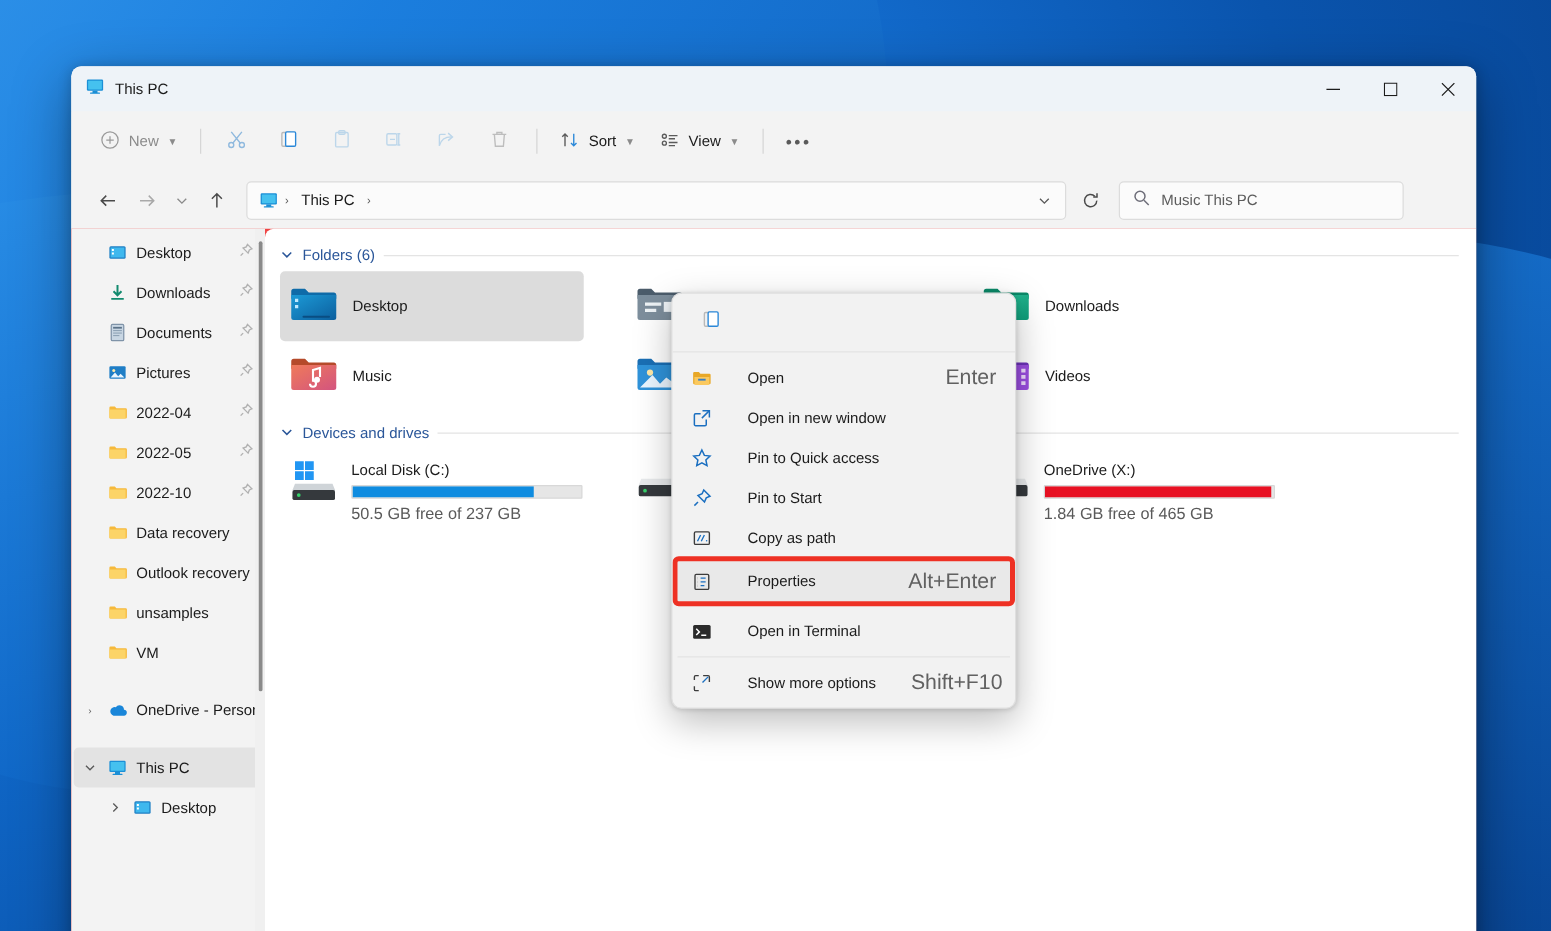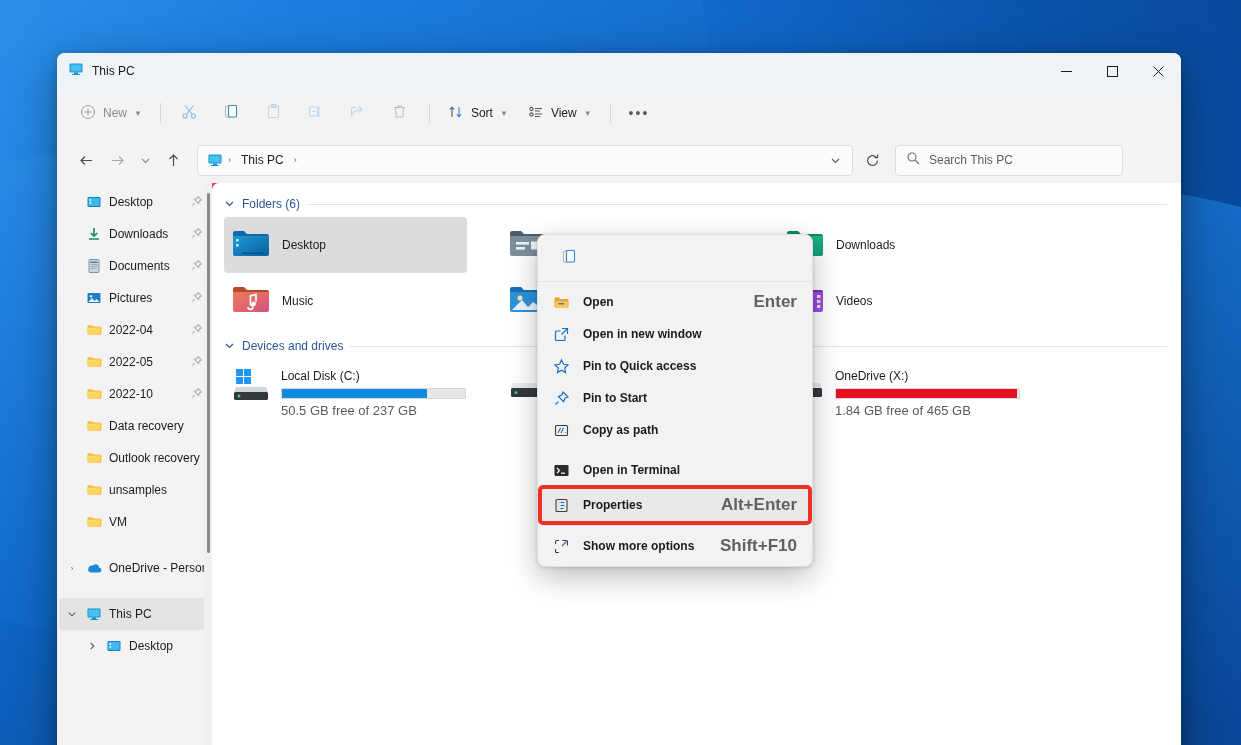--- a/index.html
+++ b/index.html
@@ -206,23 +206,22 @@
     padding-left: 14px; gap: 12px;
     border-bottom: 1px solid #e4e4e4;
   }
   .ctx-hbtn {
     width: 34px; height: 32px; border-radius: 4px;
     display: flex; align-items: center; justify-content: center;
   }
   .ctx-list { padding: 4px 4px 0 4px; }
   .ctx-item {
     height: 32px; display: flex; align-items: center;
-    padding: 0 11px 0 10px; border-radius: 4px; gap: 13px;
+    padding: 0 11px 0 10px; border-radius: 4px; gap: 28px;
     position: relative;
-    font-weight: bold;
   }
   .ctx-ico { width: 18px; flex: 0 0 18px; display: flex; align-items: center; justify-content: center; }
   .ctx-lbl { font-size: 12px; color: #1b1b1b; flex: 1; white-space: nowrap; }
   .ctx-acc { font-size: 17px; color: #616161; }
   .ctx-div { height: 1px; background: #e4e4e4; margin: 4px 0; }
   .ctx-item.hi {
     outline: 4px solid #ee3124;
     background: #e9e9e9;
     border-radius: 1px;
     margin: 3px 0;
@@ -412,21 +411,21 @@
       </svg>
     </div>
 
     <div class="searchbox">
       <span>
         <svg width="14" height="14" viewBox="0 0 14 14" fill="none" stroke="#6f6f7a" stroke-width="1.2">
           <circle cx="6" cy="6" r="4"></circle>
             <path d="M9.2 9.2 L13 13"></path>
         </svg>
       </span>
-      <span class="search-ph">Search This PC</span>
+      <span class="search-ph">Music This PC</span>
     </div>
   </div>
 
   <div class="bodysplit">
 
     <div class="sidebar">
 
       <div class="sb-item">
         <span class="sb-exp"></span>
         <span class="sb-ico">
@@ -886,48 +885,48 @@
               <svg width="17" height="17" viewBox="0 0 17 17" fill="none" stroke="#3c3c3c" stroke-width="1.1">
                   <rect x="2.5" y="3.5" width="12" height="10" rx="1"></rect>
                   <path d="M5 11 L7.5 6 M8 11 L10.5 6" stroke="#1b6fc0"></path>
                   <circle cx="12.3" cy="10.6" r=".6" fill="#1b6fc0" stroke="none"></circle>
                 </svg>
             </span>
             <span class="ctx-lbl">Copy as path</span>
             <span class="ctx-acc"></span>
           </div>
 
-          <div class="ctx-item" style="margin-top:8px">
-            <span class="ctx-ico">
-              <svg width="17" height="17" viewBox="0 0 17 17">
-                  <rect x="1.5" y="3" width="14" height="11" rx="1.2" fill="#2b2b2b"></rect>
-                  <path d="M4 6 L6.5 8.5 L4 11" stroke="#fff" stroke-width="1.2" fill="none"></path>
-                  <path d="M8 11.2h4" stroke="#fff" stroke-width="1.2"></path>
-                </svg>
-            </span>
-            <span class="ctx-lbl">Open in Terminal</span>
-            <span class="ctx-acc"></span>
-          </div>
-
           <div class="ctx-item hi">
             <span class="ctx-ico">
               <svg width="17" height="17" viewBox="0 0 17 17" fill="none" stroke="#3c3c3c" stroke-width="1.1">
                   <rect x="3" y="2.5" width="11" height="12" rx="1"></rect>
                   <path d="M5.3 5.5h0.1" stroke-width="2"></path>
                   <path d="M7.5 5.5h4" stroke="#1b6fc0"></path>
                   <path d="M5.3 8.5h0.1" stroke-width="2"></path>
                   <path d="M7.5 8.5h4" stroke="#1b6fc0"></path>
                   <path d="M5.3 11.5h0.1" stroke-width="2"></path>
                   <path d="M7.5 11.5h3" stroke="#1b6fc0"></path>
                 </svg>
             </span>
             <span class="ctx-lbl">Properties</span>
             <span class="ctx-acc">Alt+Enter</span>
           </div>
 
+          <div class="ctx-item" style="margin-top:8px">
+            <span class="ctx-ico">
+              <svg width="17" height="17" viewBox="0 0 17 17">
+                  <rect x="1.5" y="3" width="14" height="11" rx="1.2" fill="#2b2b2b"></rect>
+                  <path d="M4 6 L6.5 8.5 L4 11" stroke="#fff" stroke-width="1.2" fill="none"></path>
+                  <path d="M8 11.2h4" stroke="#fff" stroke-width="1.2"></path>
+                </svg>
+            </span>
+            <span class="ctx-lbl">Open in Terminal</span>
+            <span class="ctx-acc"></span>
+          </div>
+
           <div class="ctx-div"></div>
 
           <div class="ctx-item">
             <span class="ctx-ico">
               <svg width="17" height="17" viewBox="0 0 17 17" fill="none" stroke="#3c3c3c" stroke-width="1.1">
                   <path d="M2.5 6V3.5a1 1 0 0 1 1-1H6"></path>
                   <path d="M2.5 11v2.5a1 1 0 0 0 1 1H6"></path>
                   <path d="M14.5 7.5V3.5a1 1 0 0 0-1-1h-4"></path>
                   <path d="M13.5 3.5 L9 8" stroke="#1b6fc0"></path>
                 </svg>

